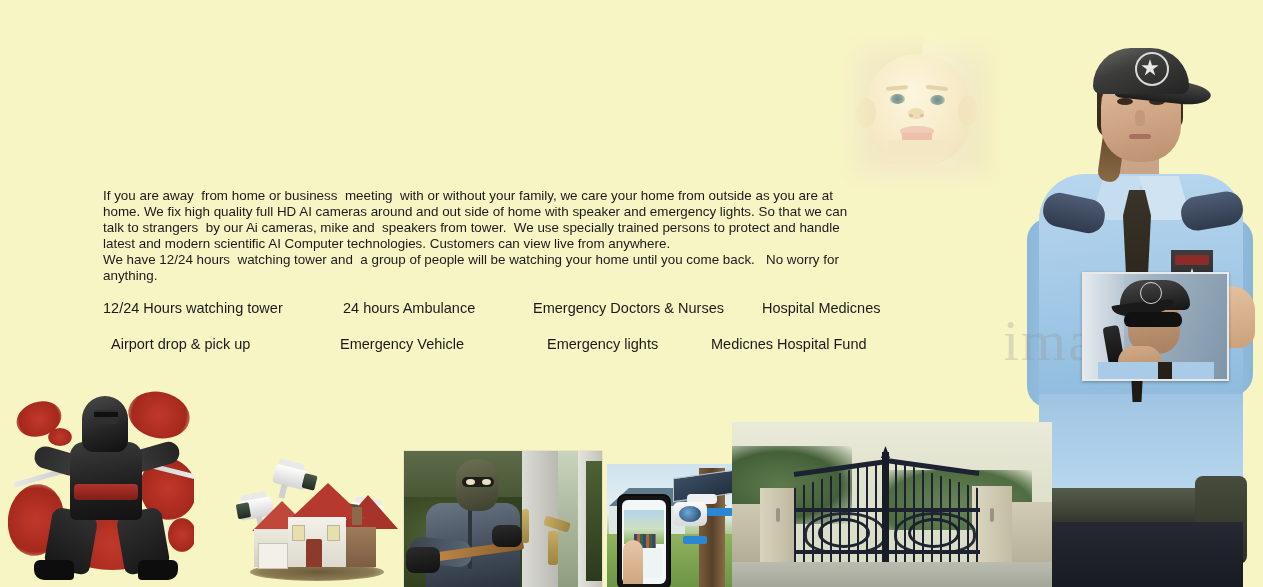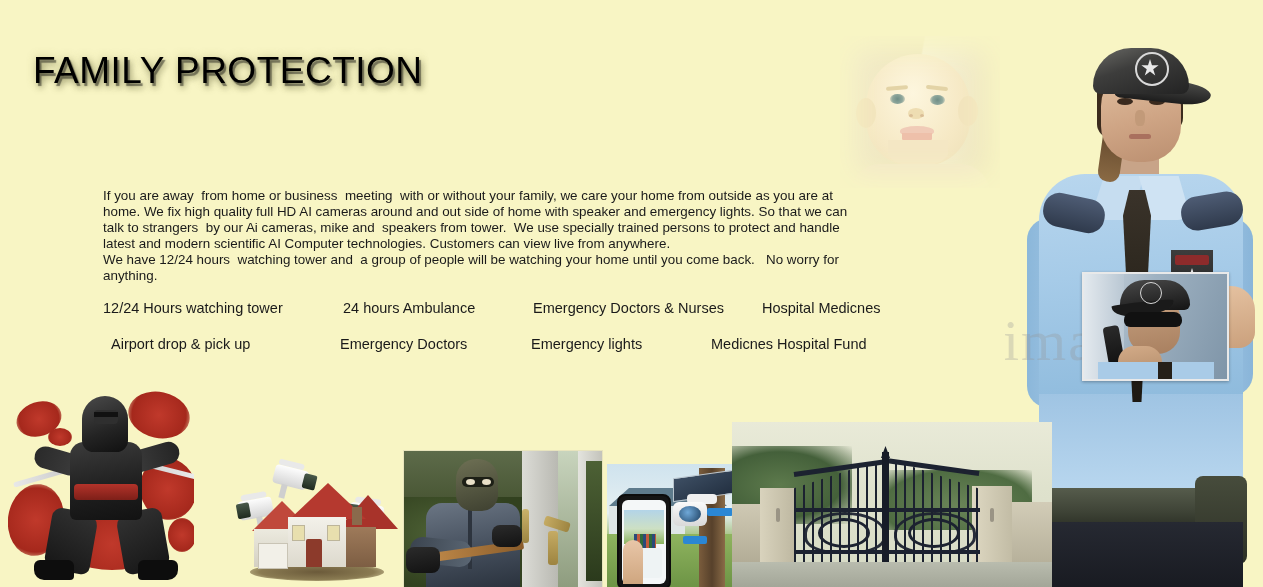--- a/index.html
+++ b/index.html
@@ -380,36 +380,35 @@
   .gate .scrollL2 { position:absolute; left:86px; top:96px; width:46px; height:24px; border:3px solid #1c2230; border-radius:50%; }
   .gate .scrollR2 { position:absolute; left:176px; top:96px; width:46px; height:24px; border:3px solid #1c2230; border-radius:50%; }
   .gate .drive { position:absolute; left:0; top:140px; width:320px; height:25px; background:linear-gradient(180deg,#b9bcae,#a3a698); }
 
 </style>
 </head>
 <body>
 
 <div class="slide">
 
-  <div class="title">FAMILY PROTECTION</div>
 
   <div class="body-text">If you are away  from home or business  meeting  with or without your family, we care your home from outside as you are at home. We fix high quality full HD AI cameras around and out side of home with speaker and emergency lights. So that we can talk to strangers  by our Ai cameras, mike and  speakers from tower.  We use specially trained persons to protect and handle latest and modern scientific AI Computer technologies. Customers can view live from anywhere.
 We have 12/24 hours  watching tower and  a group of people will be watching your home until you come back.   No worry for anything.</div>
 
   <div class="services">
     <div class="svc-row row1">
       <span class="svc" style="left:0px">12/24 Hours watching tower</span>
       <span class="svc" style="left:240px">24 hours Ambulance</span>
       <span class="svc" style="left:430px">Emergency Doctors &amp; Nurses</span>
       <span class="svc" style="left:659px">Hospital  Medicnes</span>
     </div>
     <div class="svc-row row2" style="margin-top:18px">
       <span class="svc" style="left:8px">Airport drop &amp; pick up</span>
-      <span class="svc" style="left:237px">Emergency Doctors</span>
-      <span class="svc" style="left:428px">Emergency lights</span>
+      <span class="svc" style="left:237px">Emergency Vehicle</span>
+      <span class="svc" style="left:444px">Emergency lights</span>
       <span class="svc" style="left:608px">Medicnes Hospital Fund</span>
     </div>
   </div>
 
   <div class="ph baby">
     <div class="bwall"></div>
     <div class="bhead"></div>
     <div class="bear-l"></div>
     <div class="bear-r"></div>
     <div class="bbrow l"></div>

